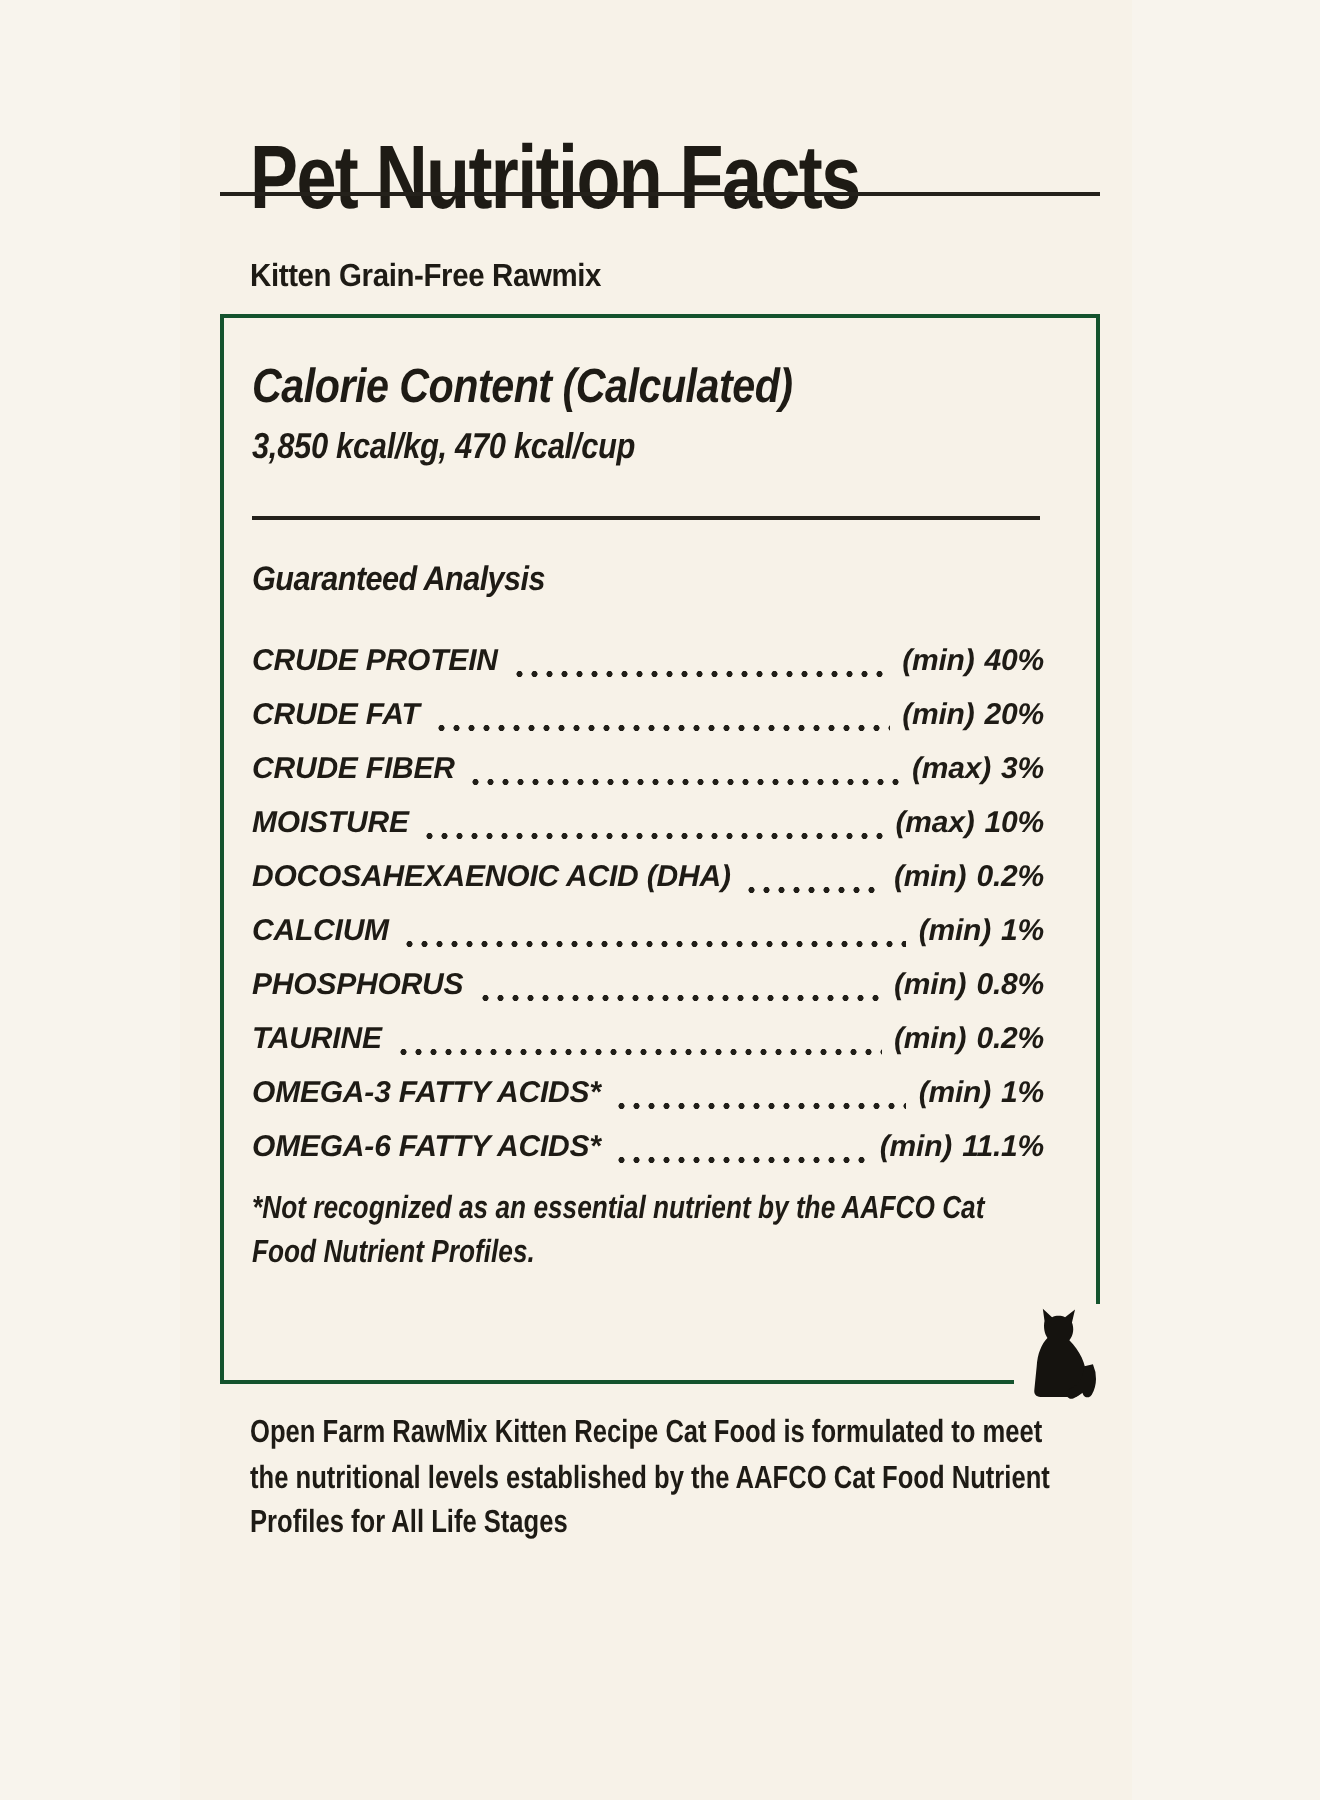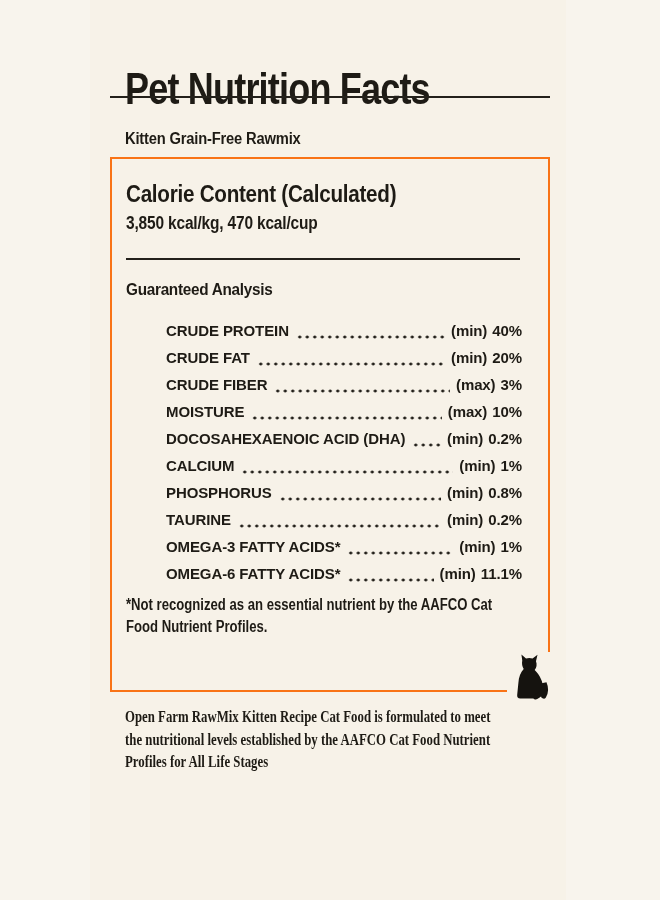--- a/index.html
+++ b/index.html
@@ -29,21 +29,21 @@
   .rule-top{
     position:absolute;left:110px;top:96px;width:440px;height:2px;
     background:#24211b;
   }
   .subtitle{
     position:absolute;left:125px;top:112px;
     font-size:16px;letter-spacing:-0.2px;line-height:28px;
   }
   .facts-box{
     position:absolute;left:110px;top:157px;width:440px;height:535px;
-    border:2px solid #f97316;box-sizing:border-box;
+    border:2px solid #14532d;box-sizing:border-box;font-style:italic;
   }
   .cal-heading{
     position:absolute;left:14px;top:20px;
     font-size:24px;letter-spacing:-0.3px;line-height:30px;
   }
   .cal-value{
     position:absolute;left:14px;top:52px;
     font-size:18px;letter-spacing:-0.2px;line-height:24px;
   }
   .rule-inner{
@@ -52,21 +52,21 @@
   }
   .ga-heading{
     position:absolute;left:14px;top:116px;
     font-size:17px;letter-spacing:-0.3px;line-height:30px;
   }
   .ga-rows{
     position:absolute;left:14px;top:158px;right:26px;
   }
   .ga-row{
     display:flex;align-items:center;height:27px;
-    font-size:15px;letter-spacing:-0.1px;margin-left:40px;
+    font-size:15px;letter-spacing:-0.1px;
   }
   .ga-label{white-space:nowrap;}
   .ga-leader{
     flex:1;align-self:stretch;margin:0 6px 0 7px;min-width:12px;
     background-image:radial-gradient(circle,#211e18 1.35px,transparent 1.7px);
     background-size:7.5px 4px;
     background-repeat:repeat-x;
     background-position:left bottom 5px;
   }
   .ga-right{white-space:nowrap;}
@@ -80,21 +80,21 @@
     position:absolute;right:-9px;bottom:-14px;width:50px;height:52px;
     background:#f7f2e8;
   }
   .cat-patch svg{
     position:absolute;right:3px;bottom:2px;display:block;
   }
   .disclaimer{
     position:absolute;left:125px;top:706px;
     font-size:16px;line-height:22.5px;
   }
-  .disclaimer div{height:22.5px;font-family:Liberation Serif, serif;}
+  .disclaimer div{height:22.5px;}
 </style>
 </head>
 <body>
 
 <div class="panel"></div>
 
 <h1 class="title"><span class="cx cx80">Pet Nutrition Facts</span></h1>
 
 <div class="rule-top"></div>
 

